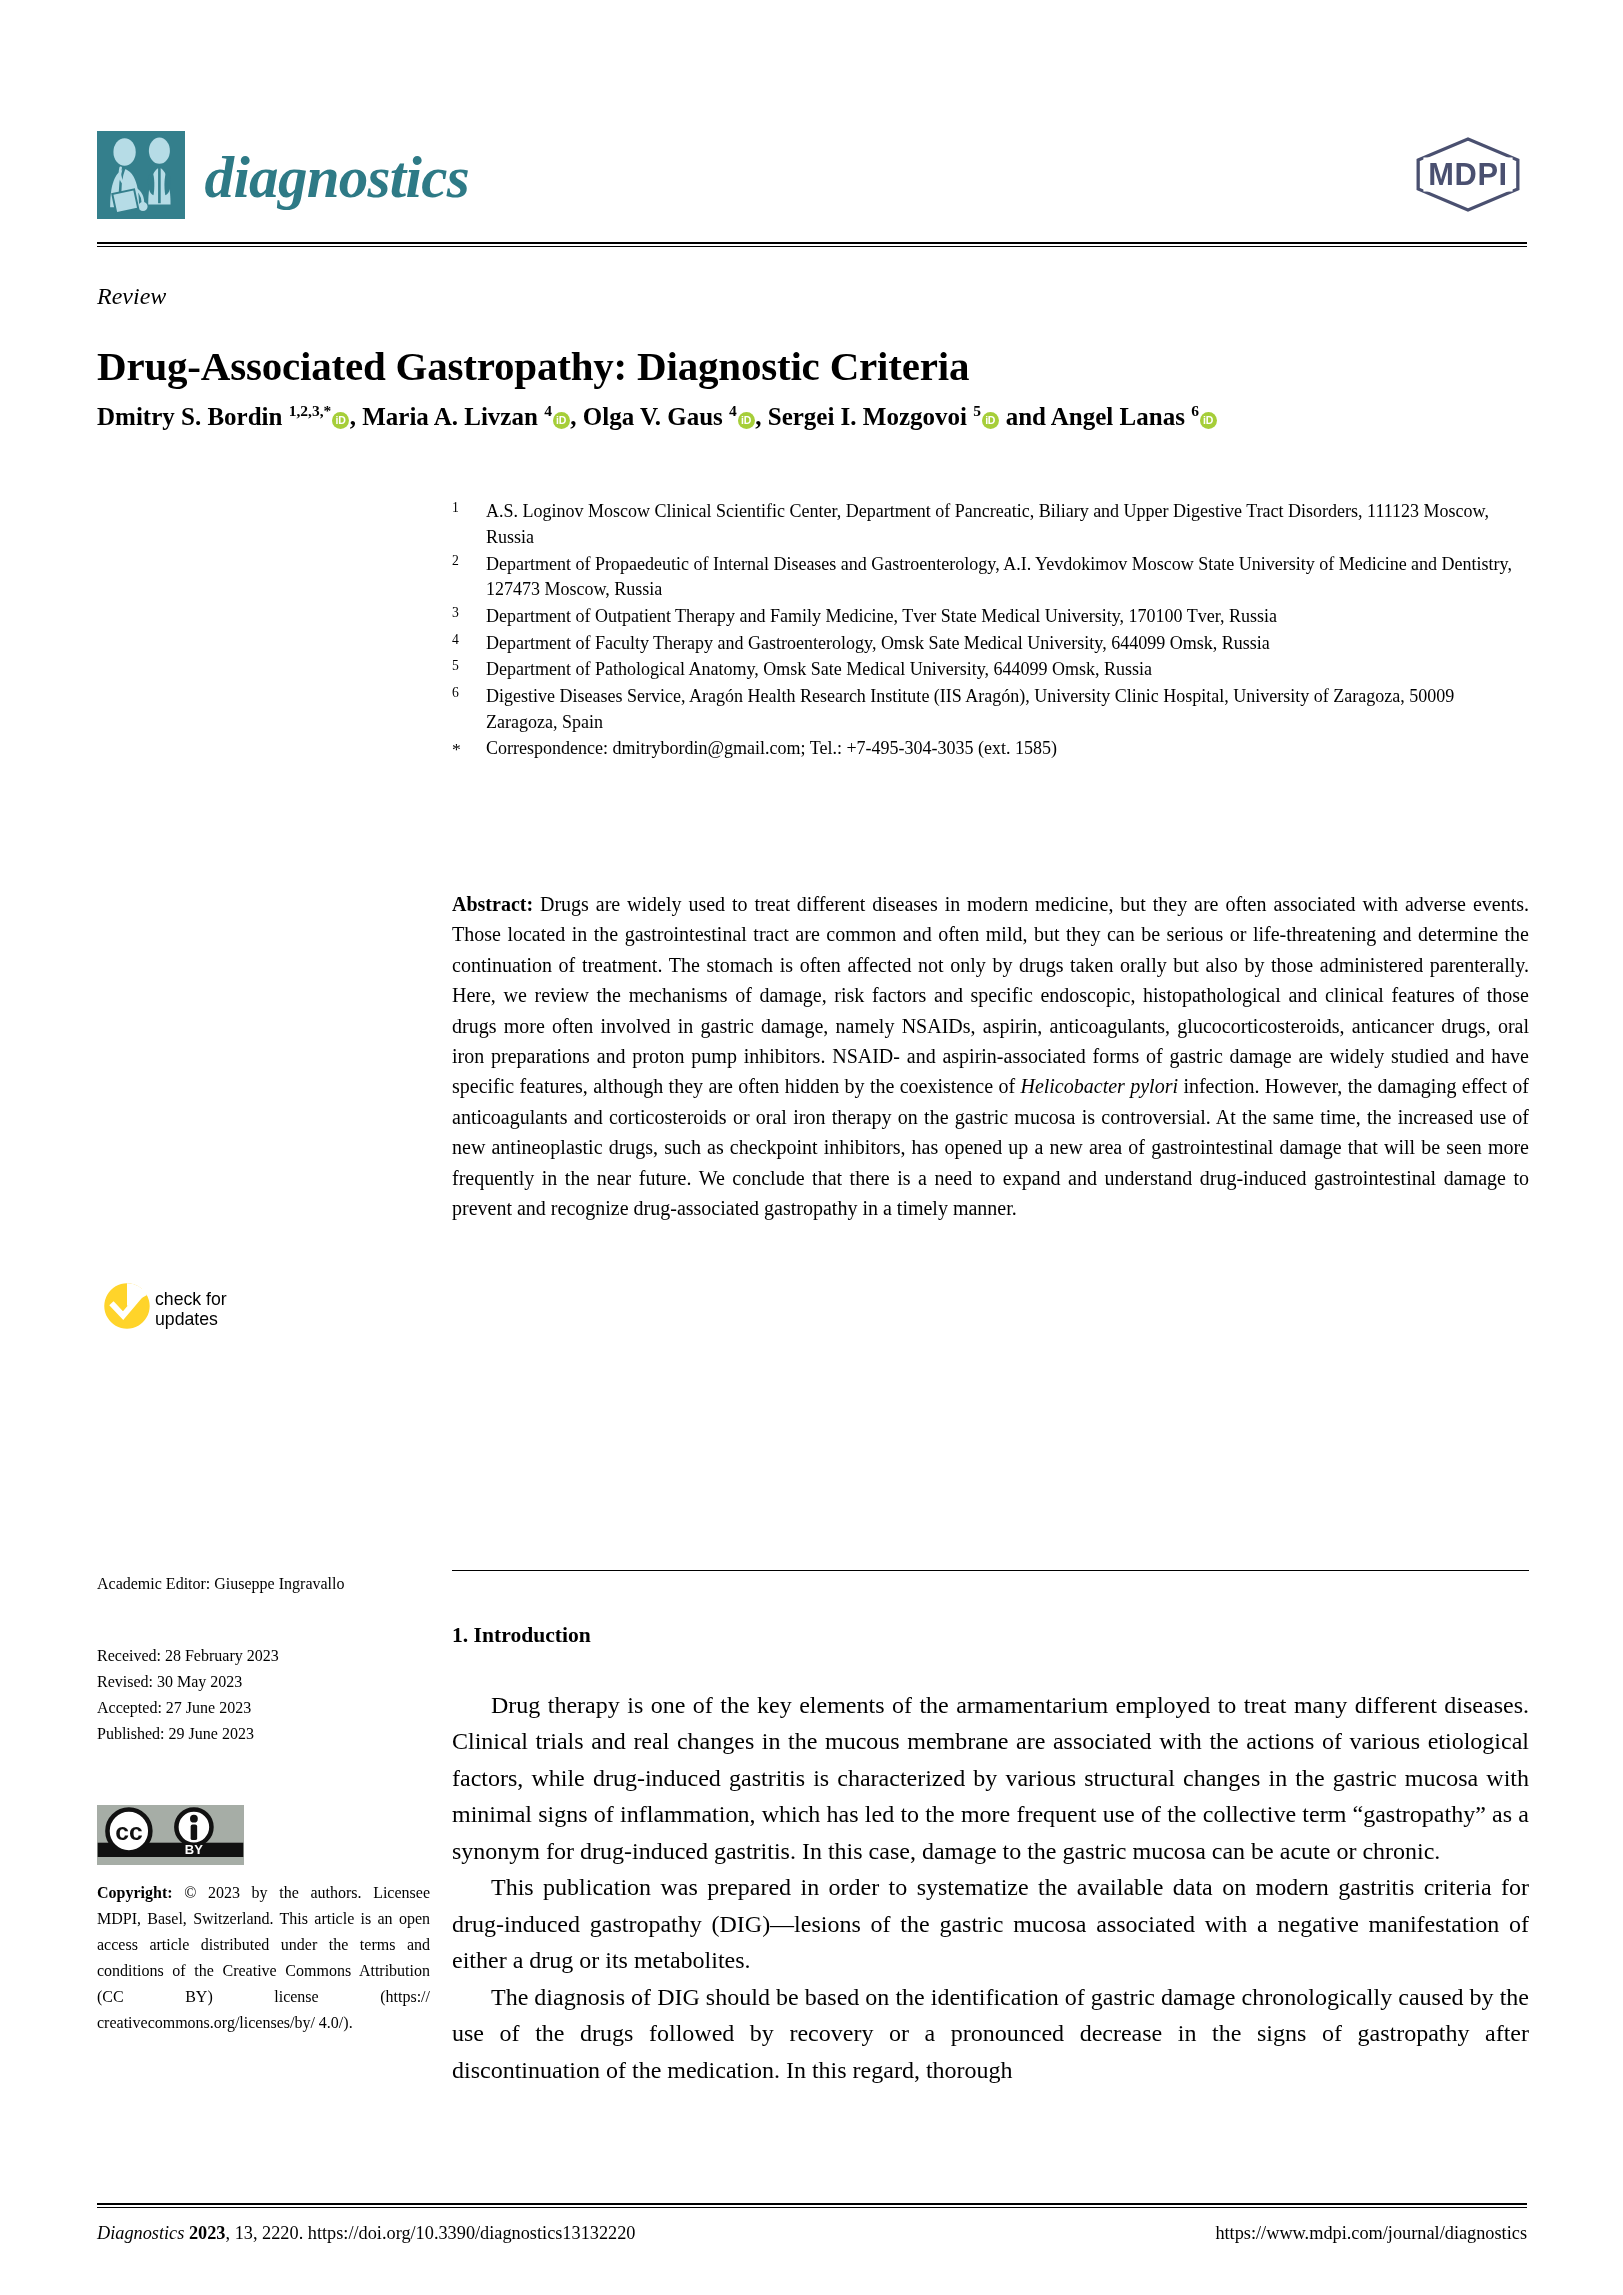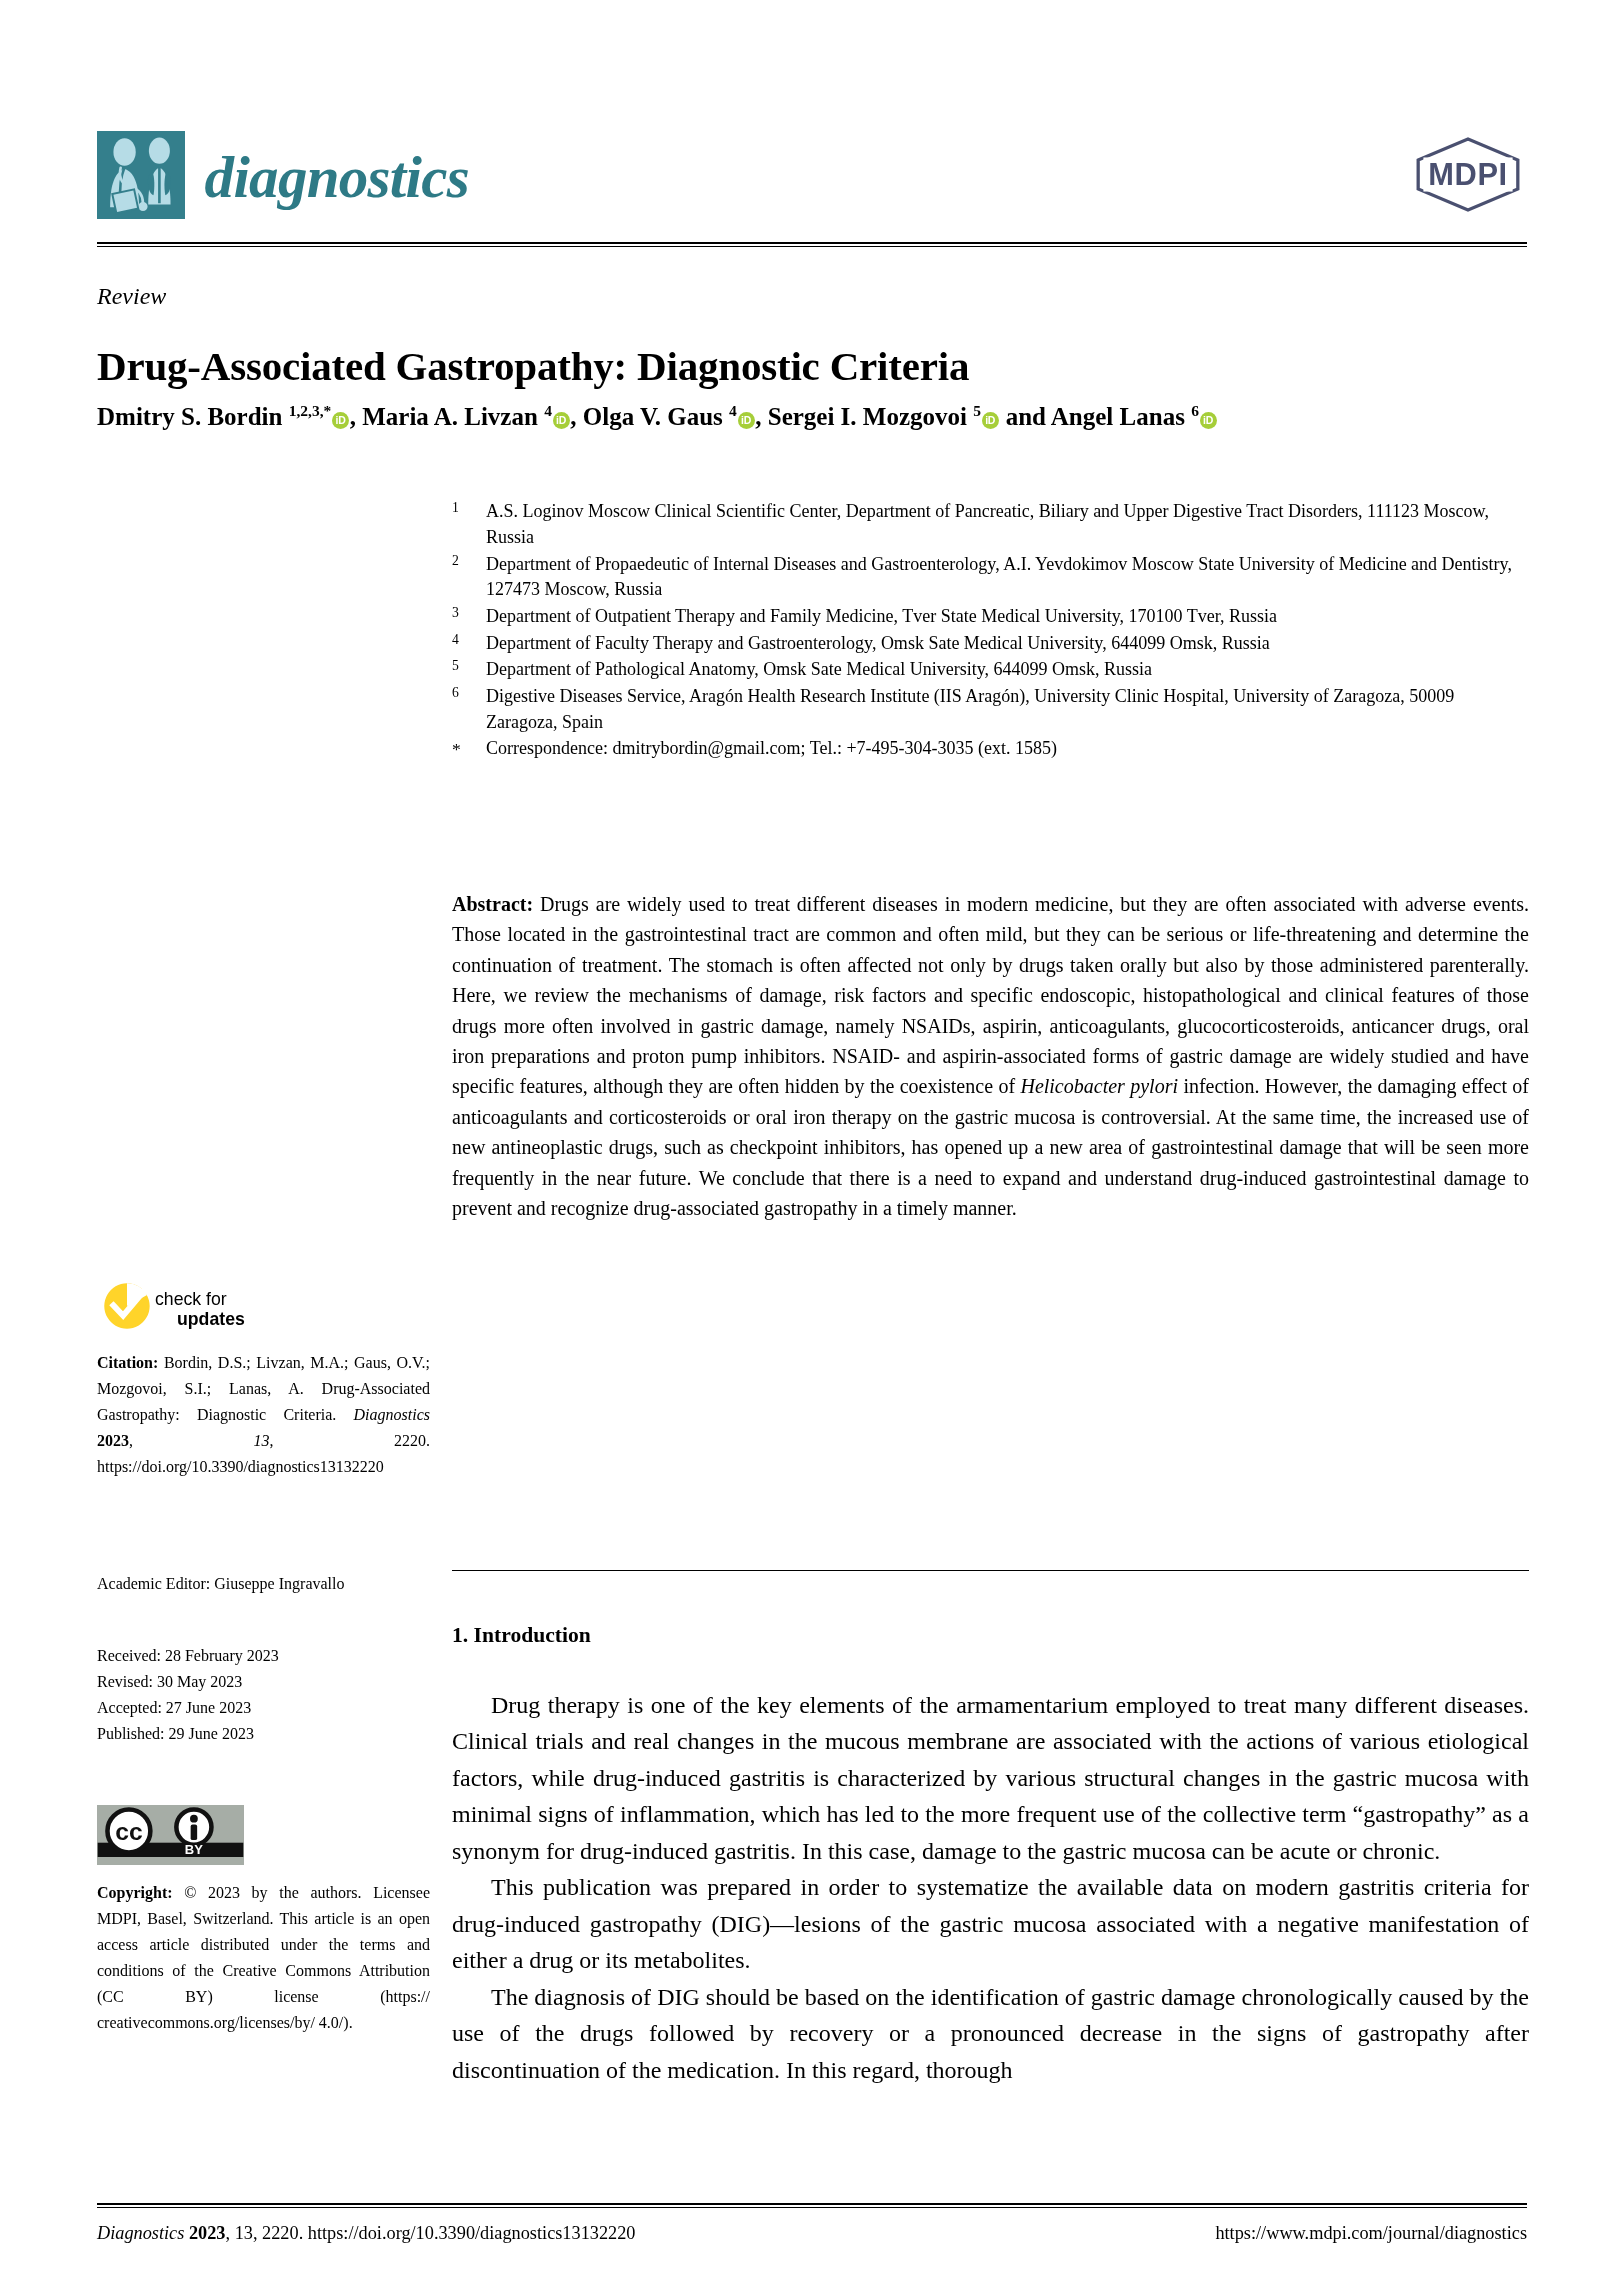--- a/index.html
+++ b/index.html
@@ -102,21 +102,21 @@
   
   .sidebar { position:absolute; left:97px; width:333px; font-size:16px; line-height:1.62; }
 
   .cfu { position:absolute; left:103px; top:1282px; display:flex; align-items:flex-end; gap:4px; }
   .cfu-badge { width:48px; height:48px; position:relative; }
   .cfu-text {
     font-family:"Liberation Sans","DejaVu Sans",sans-serif;
     font-size:17.7px; line-height:1.12; color:#000;
   }
   .cfu-text .l1 { font-weight:400; }
-  .cfu-text .l2 { font-weight:700;margin-left:22px; }
+  .cfu-text .l2 { font-weight:400; }
 
   .citation { top:1350px; text-align:justify; }
   .citation b { font-weight:700; }
   .citation i { font-style:italic; }
 
   .editor { top:1571px; }
   .dates { top:1643px; }
   .dates div { white-space:nowrap; }
 
   .cc-badge {
@@ -238,21 +238,20 @@
         <path d="M37 2 A35 35 0 0 1 68 20 L37 37 Z" fill="#fff"></path>
         <path d="M16 36 L31 52 L64 13" fill="none" stroke="#fff" stroke-width="9" stroke-linecap="square" stroke-linejoin="miter"></path>
       </svg>
     </div>
     <div class="cfu-text">
       <div class="l1">check for</div>
       <div class="l2">updates</div>
     </div>
   </div>
 
-  <div class="sidebar citation"><b>Citation:</b> Bordin, D.S.; Livzan, M.A.; Gaus, O.V.; Mozgovoi, S.I.; Lanas, A. Drug-Associated Gastropathy: Diagnostic Criteria. <i>Diagnostics</i> <b>2023</b>, <i>13</i><span>, 2220.  https://doi.org/10.3390/diagnostics13132220</span></div>
   <div class="sidebar editor">Academic Editor: Giuseppe Ingravallo</div>
   <div class="sidebar dates">
       <div>Received: 28 February 2023</div>
       <div>Revised: 30 May 2023</div>
       <div>Accepted: 27 June 2023</div>
       <div>Published: 29 June 2023</div>
     </div>
 
   <div class="cc-badge">
     <svg width="147" height="52" viewBox="0 0 224 80">

